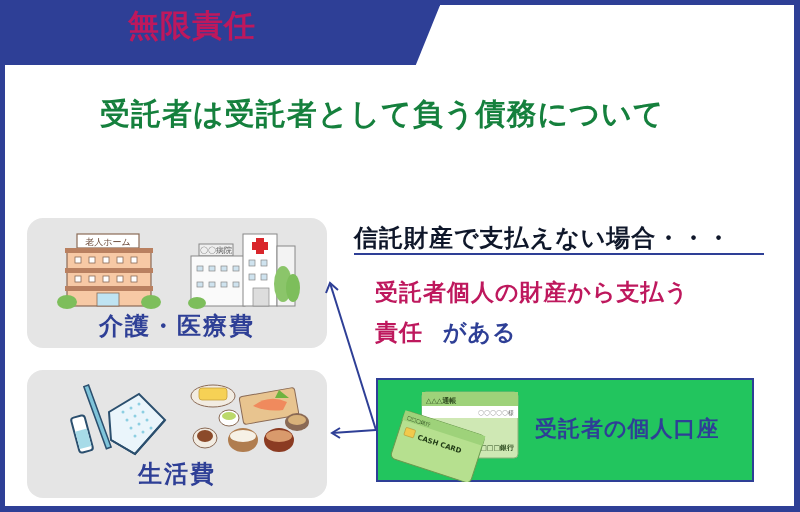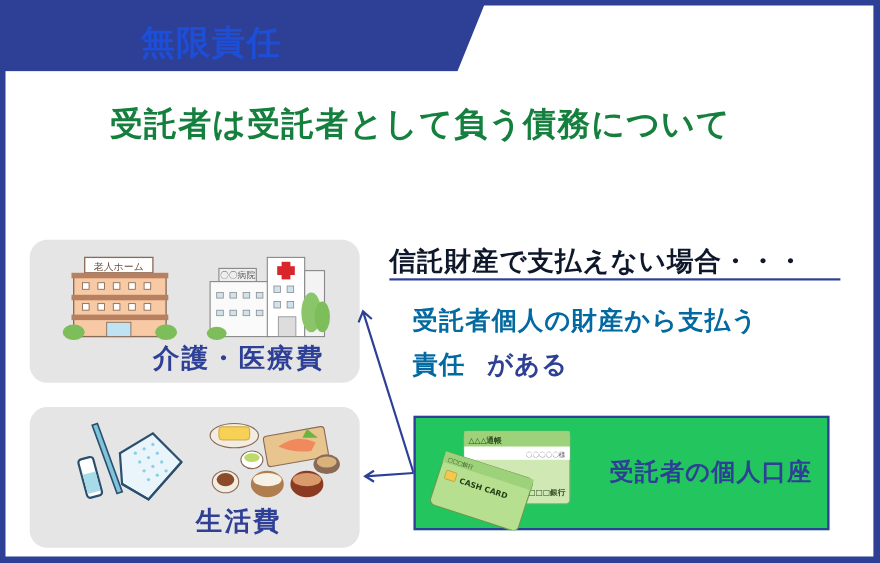--- a/index.html
+++ b/index.html
@@ -3,37 +3,37 @@
 <meta charset="utf-8">
 <style>
   html, body { margin:0; padding:0; }
   body { width:800px; height:512px; position:relative; overflow:hidden; background:#ffffff;
          font-family: "DejaVu Sans", "Liberation Sans", sans-serif; }
   .frame { position:absolute; left:0; top:0; width:800px; height:512px; box-sizing:border-box;
            border-left:5px solid #2E3F96; border-right:6px solid #2E3F96; border-bottom:6px solid #2E3F96;
            border-top:5px solid #2E3F96; background:#fff; }
   .header-tab { position:absolute; left:0; top:0; width:440px; height:65px; background:#2E3F96;
                 clip-path: polygon(0 0, 100% 0, 100% 8%, 94.5% 100%, 0 100%); }
-  .header-title { position:absolute; left:128px; top:16px; width:160px; color:#1d4ed8; font-weight:bold;
+  .header-title { position:absolute; left:128px; top:2px; width:160px; color:#be185d; font-weight:bold;
                   font-size:31px; letter-spacing:1px; line-height:46px; }
   .lead { position:absolute; left:100px; top:92px; width:620px; font-weight:bold; font-size:30px;
           line-height:44px; color:#15803d; letter-spacing:1px; }
   .card { position:absolute; background:#e5e5e5; border-radius:16px; }
   .card-label { position:absolute; left:0; width:100%; text-align:center; font-weight:bold; color:#2E3F96;
-                font-size:24px; letter-spacing:2px;padding-left:40px; }
+                font-size:24px; letter-spacing:2px; }
   .cond { position:absolute; left:354px; top:223px; width:410px; font-size:24px; font-weight:bold;
           color:#0f172a; letter-spacing:1px; line-height:30px;font-family:Liberation Serif, serif; }
   .cond-underline { position:absolute; left:354px; top:253px; width:410px; height:2px; background:#2E3F96; }
   .resp { position:absolute; left:375px; top:272px; width:400px; font-weight:bold; font-size:23px;
           line-height:40px; letter-spacing:1px; }
-  .resp .red { color:#0369a1; }
+  .resp .red { color:#be185d; }
   .resp .blue { color:#2E3F96;margin-left:20px; }
   .account { position:absolute; left:376px; top:378px; width:378px; height:104px; box-sizing:border-box;
              border:2.5px solid #2E3F96; background:#22c55e; }
-  .account-label { position:absolute; left:176px; top:34px; font-weight:bold; font-size:22px; color:#2E3F96;
+  .account-label { position:absolute; left:157px; top:34px; font-weight:bold; font-size:22px; color:#2E3F96;
                    letter-spacing:1px; white-space:nowrap; }
   svg text { font-family: "DejaVu Sans", "Liberation Sans", sans-serif; }
 </style>
 </head>
 <body>
 
 <div class="frame"></div>
 
 <div class="header-tab"></div>
 <div class="header-title">無限責任</div>

